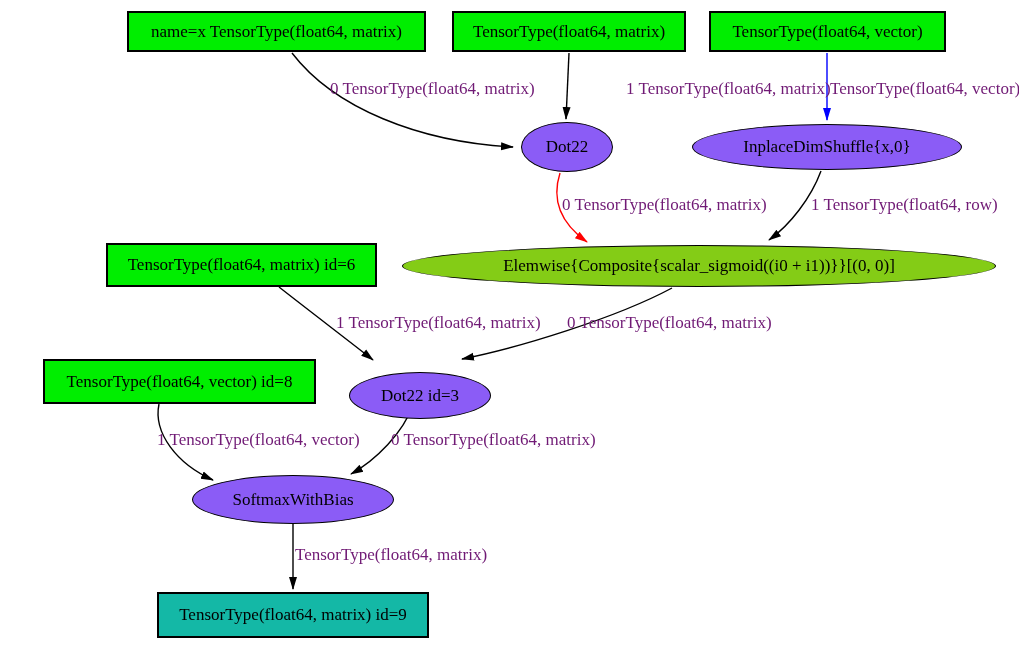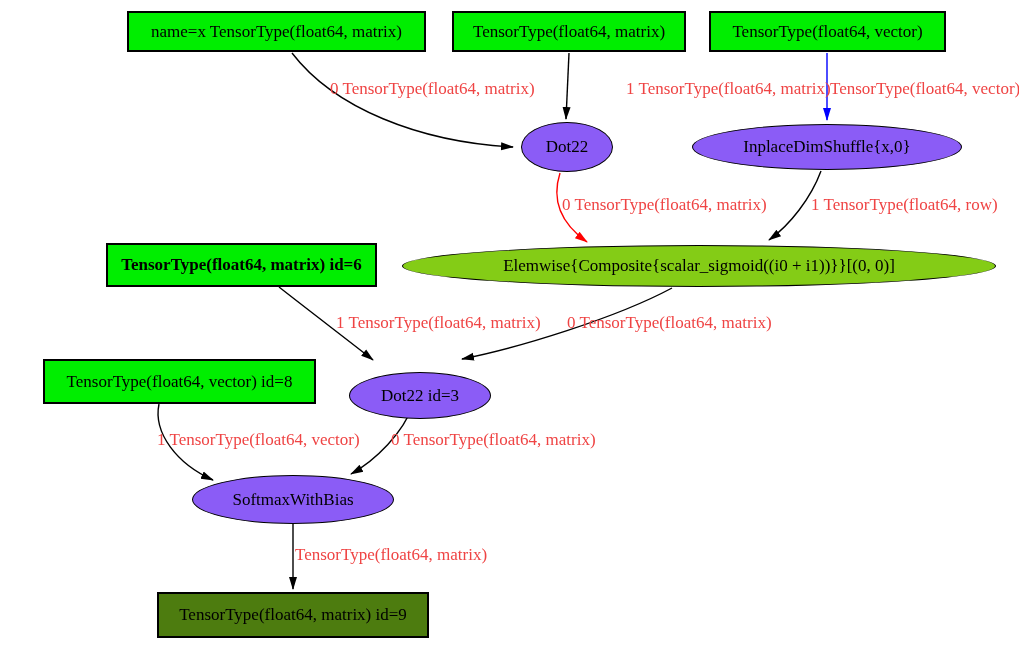--- a/index.html
+++ b/index.html
@@ -12,32 +12,32 @@
     margin-left:24px;
   }
   #edges{position:absolute;left:0;top:0;width:1019px;height:645px;}
   .node-box{
     position:absolute;box-sizing:border-box;
     border:2px solid #000;
     display:flex;align-items:center;justify-content:center;
     font-size:17px;color:#000;white-space:nowrap;
   }
   .fill-input{background:#00ee00;}
-  .fill-output{background:#4d7c0f;}
+  .fill-output{background:#14b8a6;}
   .node-ellipse{
     position:absolute;box-sizing:border-box;
     border:1.5px solid #000;border-radius:50%;
     background:#8b5cf6;
     display:flex;align-items:center;justify-content:center;
     font-size:17px;color:#000;white-space:nowrap;
   }
   .fill-inplace{background:#84cc16;}
   .edge-label{
     position:absolute;
-    font-size:17px;color:#ef4444;white-space:nowrap;line-height:20px;
+    font-size:17px;color:#701a75;white-space:nowrap;line-height:20px;
   }
 </style>
 </head>
 <body>
 
 <div id="canvas">
 
   <svg id="edges" viewBox="0 0 1019 645" xmlns="http://www.w3.org/2000/svg">
     <defs>
       <marker id="ah-black" markerUnits="userSpaceOnUse" viewBox="0 0 13 11" markerWidth="13" markerHeight="11" refX="12" refY="5.5" orient="auto">
@@ -81,21 +81,21 @@
   </div>
 
   <div class="node-ellipse" style="left:668px;top:124px;width:270px;height:46px;text-align:right;">
     <span>InplaceDimShuffle{x,0}</span>
   </div>
 
   <div class="node-ellipse fill-inplace" style="left:378px;top:245px;width:594px;height:42px;">
     <span>Elemwise{Composite{scalar_sigmoid((i0 + i1))}}[(0, 0)]</span>
   </div>
 
-  <div class="node-box fill-input" style="left:82px;top:243px;width:271px;height:44px;font-weight:bold;">
+  <div class="node-box fill-input" style="left:82px;top:243px;width:271px;height:44px;">
     <span>TensorType(float64, matrix) id=6</span>
   </div>
 
   <div class="node-ellipse" style="left:325px;top:372px;width:142px;height:47px;">
     <span>Dot22 id=3</span>
   </div>
 
   <div class="node-box fill-input" style="left:19px;top:359px;width:273px;height:45px;">
     <span>TensorType(float64, vector) id=8</span>
   </div>

